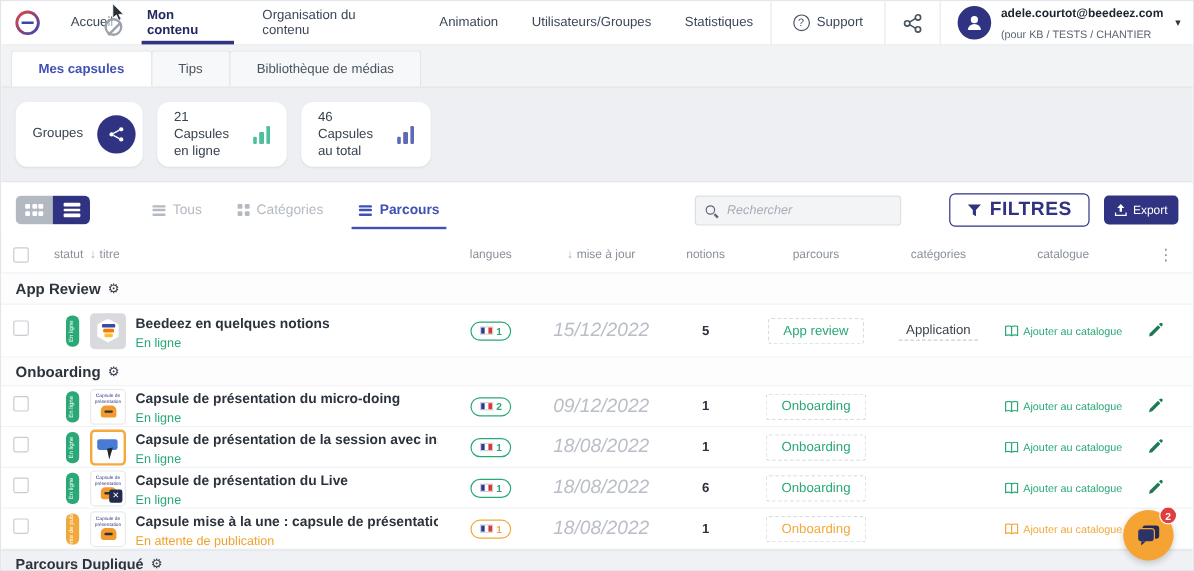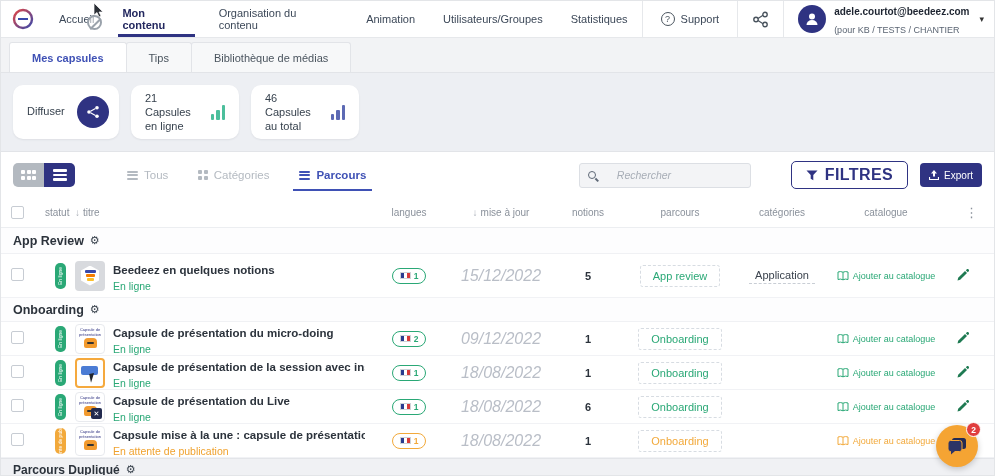--- a/index.html
+++ b/index.html
@@ -61,21 +61,21 @@
   .mini-lines i { display:block; width:14px; height:2.5px; background:#fff; border-radius:1px; margin:2px 0; }
   .filter-tabs { display:flex; gap:26px; margin-left:50px;align-items:flex-end; }
   .ftab { display:flex; align-items:center; gap:6px; font-size:11.5px; color:#b4bac1; cursor:pointer; padding:6px 2px; position:relative; }
   .ftab .icon-lines i { display:block; width:11px; height:2px; border-radius:1px; background:#b4bac1; margin:1.5px 0; }
   .ftab .icon-dots { display:grid; grid-template-columns:repeat(2,4px); grid-auto-rows:4px; gap:1.5px; }
   .ftab .icon-dots i { background:#b4bac1; border-radius:1px; }
   .ftab.active { color:#3f51b5; font-weight:bold; }
   .ftab.active .icon-lines i { background:#3f51b5; }
   .ftab.active::after { content:""; position:absolute; left:-4px; right:-4px; bottom:-4px; height:2px; background:#3f51b5; }
   .toolbar-right { margin-left:auto; display:flex; align-items:center; gap:12px; }
-  .search-box { width:172px; height:25px; background:#f3f4f6; border:1px solid #dcdfe4; border-radius:3px; display:flex; align-items:center; padding:0 8px; gap:21px; }
+  .search-box { width:172px; height:25px; background:#f3f4f6; border:1px solid #dcdfe4; border-radius:3px; display:flex; align-items:center; padding:0 8px; gap:10px; }
   .search-glyph { width:8px; height:8px; border:1.5px solid #5f6977; border-radius:50%; position:relative; flex:0 0 auto; }
   .search-glyph::after { content:""; position:absolute; width:4px; height:1.5px; background:#5f6977; transform:rotate(45deg); left:6px; top:7px; }
   .search-box input { border:none; outline:none; background:transparent; font-size:10.5px; font-style:italic; color:#444; width:100%; font-family:"Liberation Sans",sans-serif; }
   .search-box input::placeholder { color:#a7adb6; }
   .btn-filtres { height:28px; display:flex; align-items:center; gap:7px; padding:0 14px; background:#fff; border:1.5px solid #2f3382; border-radius:5px; color:#2f3382; font-size:16px; font-weight:bold; letter-spacing:.4px; cursor:pointer;margin-left:28px; }
   .btn-export { height:24px; display:flex; align-items:center; gap:5px; padding:0 9px; background:#2f3382; border:none; border-radius:4px; color:#fff; font-size:10px; cursor:pointer; }
 
   
   .tgrid { display:grid; grid-template-columns:34px 30px 290px 88px 96px 78px 106px 98px 110px 1fr; align-items:center; padding:0 10px; }
   .thead { height:30px; border-bottom:1px solid #eceef1; font-size:10px; color:#8a919b; }
@@ -203,21 +203,21 @@
   </div>
 
   <div class="tabstrip">
     <div class="tab active">Mes capsules</div>
     <div class="tab">Tips</div>
     <div class="tab">Bibliothèque de médias</div>
   </div>
 
   <div class="cards-band">
     <div class="card card-action">
-      <span class="card-label">Diffuser</span>
+      <span class="card-label">Groupes</span>
       <span class="circle-btn">
         <svg width="14" height="14" viewBox="0 0 14 14">
           <circle cx="3" cy="7" r="1.8" fill="#fff"></circle>
             <circle cx="11" cy="2.8" r="1.8" fill="#fff"></circle>
             <circle cx="11" cy="11.2" r="1.8" fill="#fff"></circle>
           <line x1="4.5" y1="6.2" x2="9.5" y2="3.5" stroke="#fff" stroke-width="1.2"></line>
           <line x1="4.5" y1="7.8" x2="9.5" y2="10.5" stroke="#fff" stroke-width="1.2"></line>
         </svg>
       </span>
     </div>

